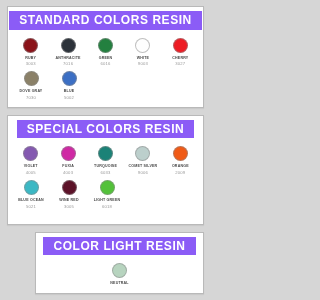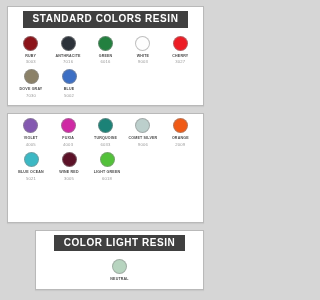--- a/index.html
+++ b/index.html
@@ -35,23 +35,23 @@
   }
   .panel-header-wrap {
     width: 100%;
     display: flex;
     justify-content: center;
     padding-top: 4px;
     padding-bottom: 4px;
     box-sizing: border-box;
   }
   .panel-header {
-    background: #404040;
+    background: #8b5cf6;
     color: #ffffff;
-    font-size: 10px;
+    font-size: 12px;
     font-weight: bold;
     letter-spacing: 0.55px;
     padding: 3px 10px 3px 10px;
     line-height: 1.05;
     white-space: nowrap;
     box-sizing: border-box;
   }
   .swatch-row {
     display: flex;
     justify-content: flex-start;
@@ -149,20 +149,23 @@
       </div>
       <div class="swatch-cell">
         <div class="dot" style="background:#3c6fc4"></div>
         <div class="sw-name">BLUE</div>
         <div class="sw-code">5002</div>
       </div>
     </div>
   </div>
 
   <div class="panel panel-special">
+    <div class="panel-header-wrap">
+      <div class="panel-header">SPECIAL COLORS RESIN</div>
+    </div>
 
     <div class="swatch-row">
       <div class="swatch-cell">
         <div class="dot" style="background:#8459b0"></div>
         <div class="sw-name">VIOLET</div>
         <div class="sw-code">4005</div>
       </div>
       <div class="swatch-cell">
         <div class="dot" style="background:#cf29a4"></div>
         <div class="sw-name">FUXIA</div>

